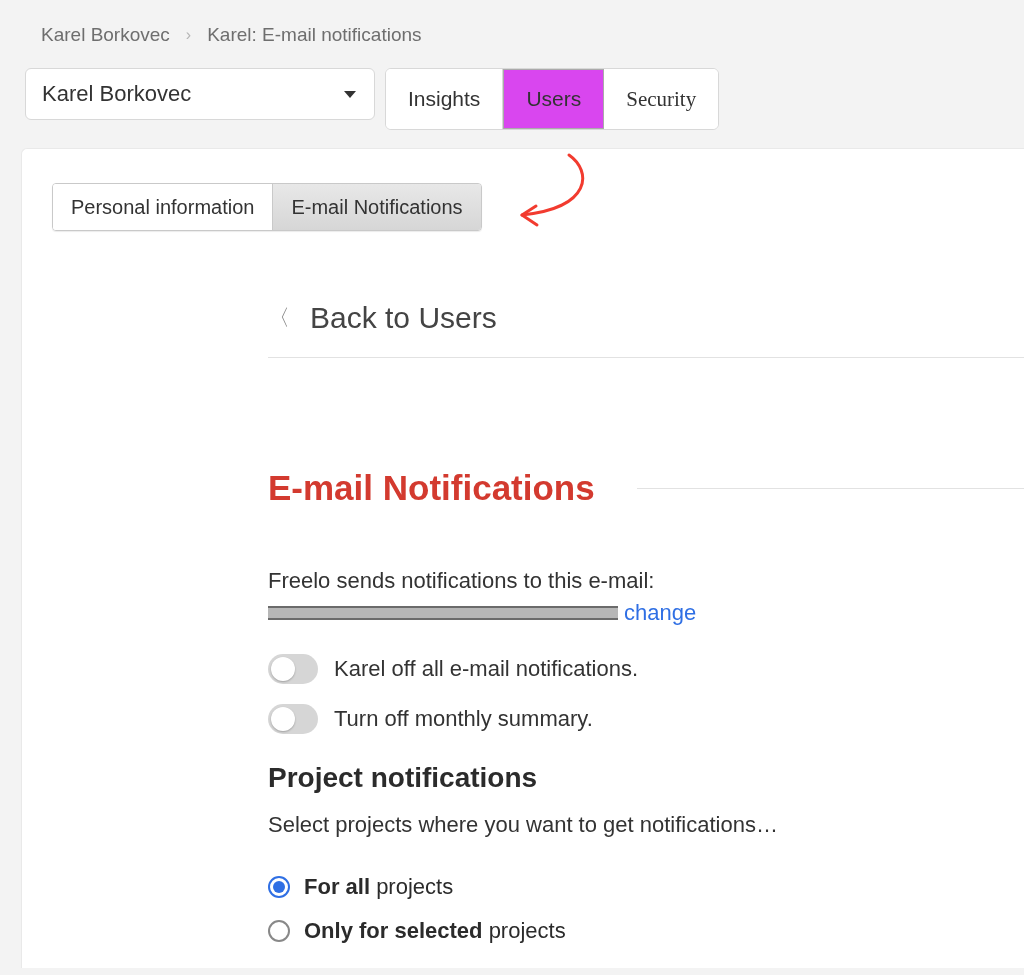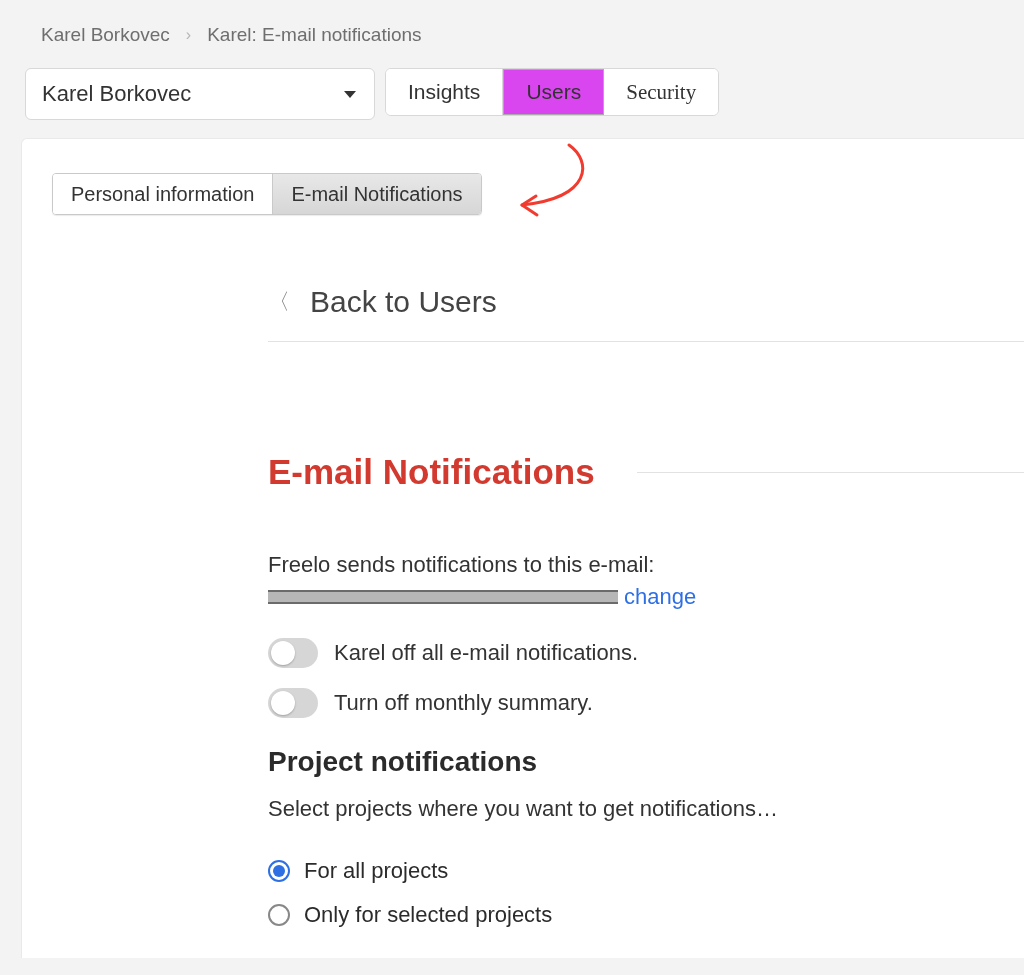--- a/index.html
+++ b/index.html
@@ -55,21 +55,21 @@
     border-left: 6px solid transparent;
     border-right: 6px solid transparent;
     border-top: 7px solid #333;
   }
 
   .tabgroup {
     display: flex;
     border: 1px solid #d8d8d8;
     border-radius: 6px;
     overflow: hidden;
-    height: 48px;
+    height: 62px;
     background: #fff;
   }
   .tabgroup .tab {
     padding: 0 22px;
     font-size: 21px;
     display: flex;
     align-items: center;
     color: #333;
     border-right: 1px solid #d8d8d8;
     background: #fff;
@@ -89,21 +89,21 @@
     padding: 34px 0 0 30px;
     min-height: 820px;
     position: relative;
   }
 
   .subtabs {
     display: inline-flex;
     border: 1px solid #c9c9c9;
     border-radius: 4px;
     overflow: hidden;
-    height: 42px;
+    height: 48px;
     box-shadow: 0 1px 1px rgba(0,0,0,0.08);
     text-align: center;
   }
   .subtabs .subtab {
     padding: 0 18px;
     display: flex;
     align-items: center;
     font-size: 20px;
     color: #333;
     background: #fff;
@@ -239,21 +239,21 @@
     border-color: #2f6fe4;
   }
   .radio.checked::after {
     content: "";
     position: absolute;
     top: 3px; left: 3px;
     width: 12px; height: 12px;
     background: #2f6fe4;
     border-radius: 50%;
   }
-  .radio-label .bold { font-weight: 400; }
+  .radio-label .bold { font-weight: 700; }
 </style>
 </head>
 <body>
 
 <div class="page">
 
   <div class="breadcrumb">
     <span>Karel Borkovec</span>
     <span class="chev">›</span>
     <span>Karel: E-mail notifications</span>

